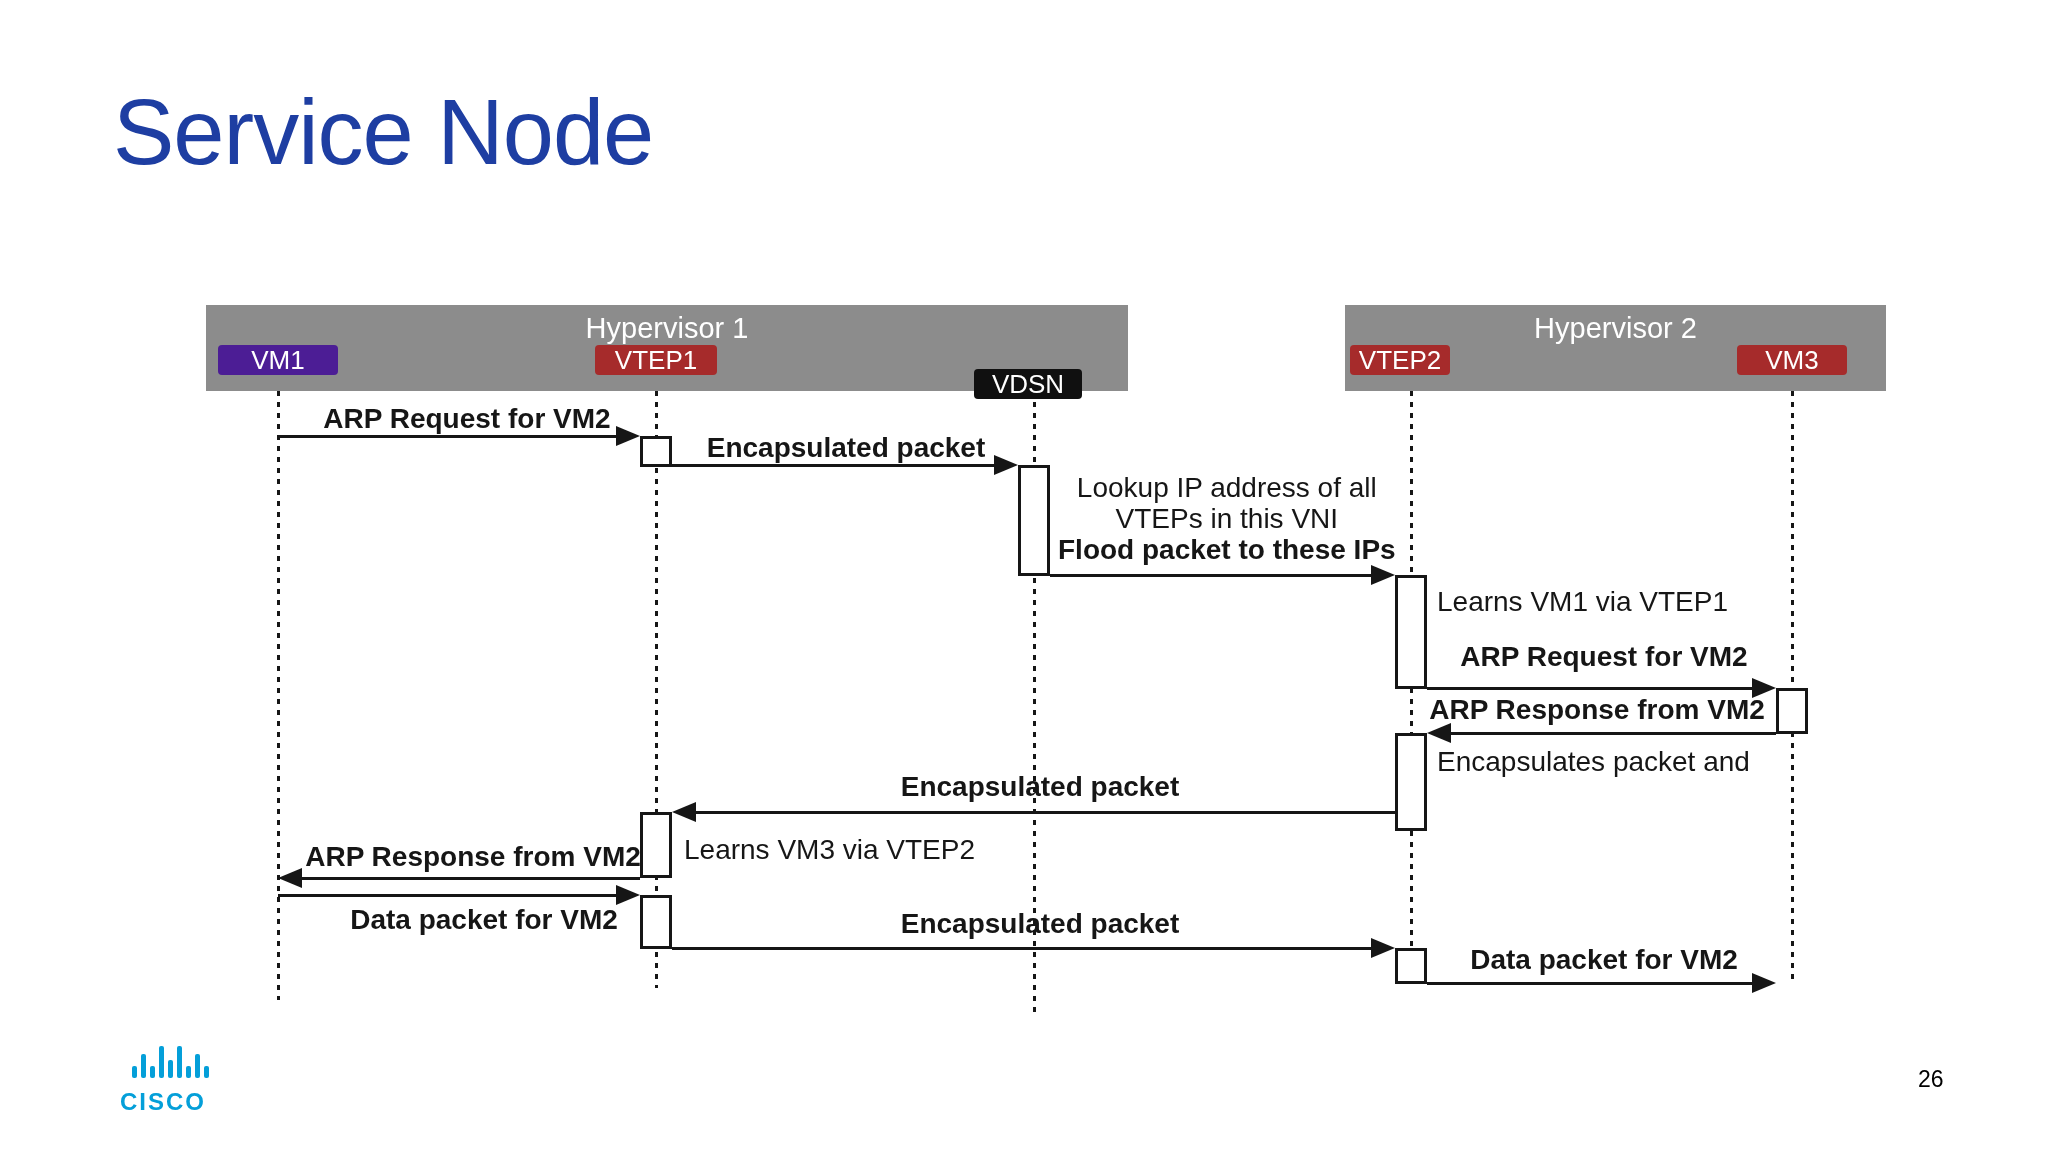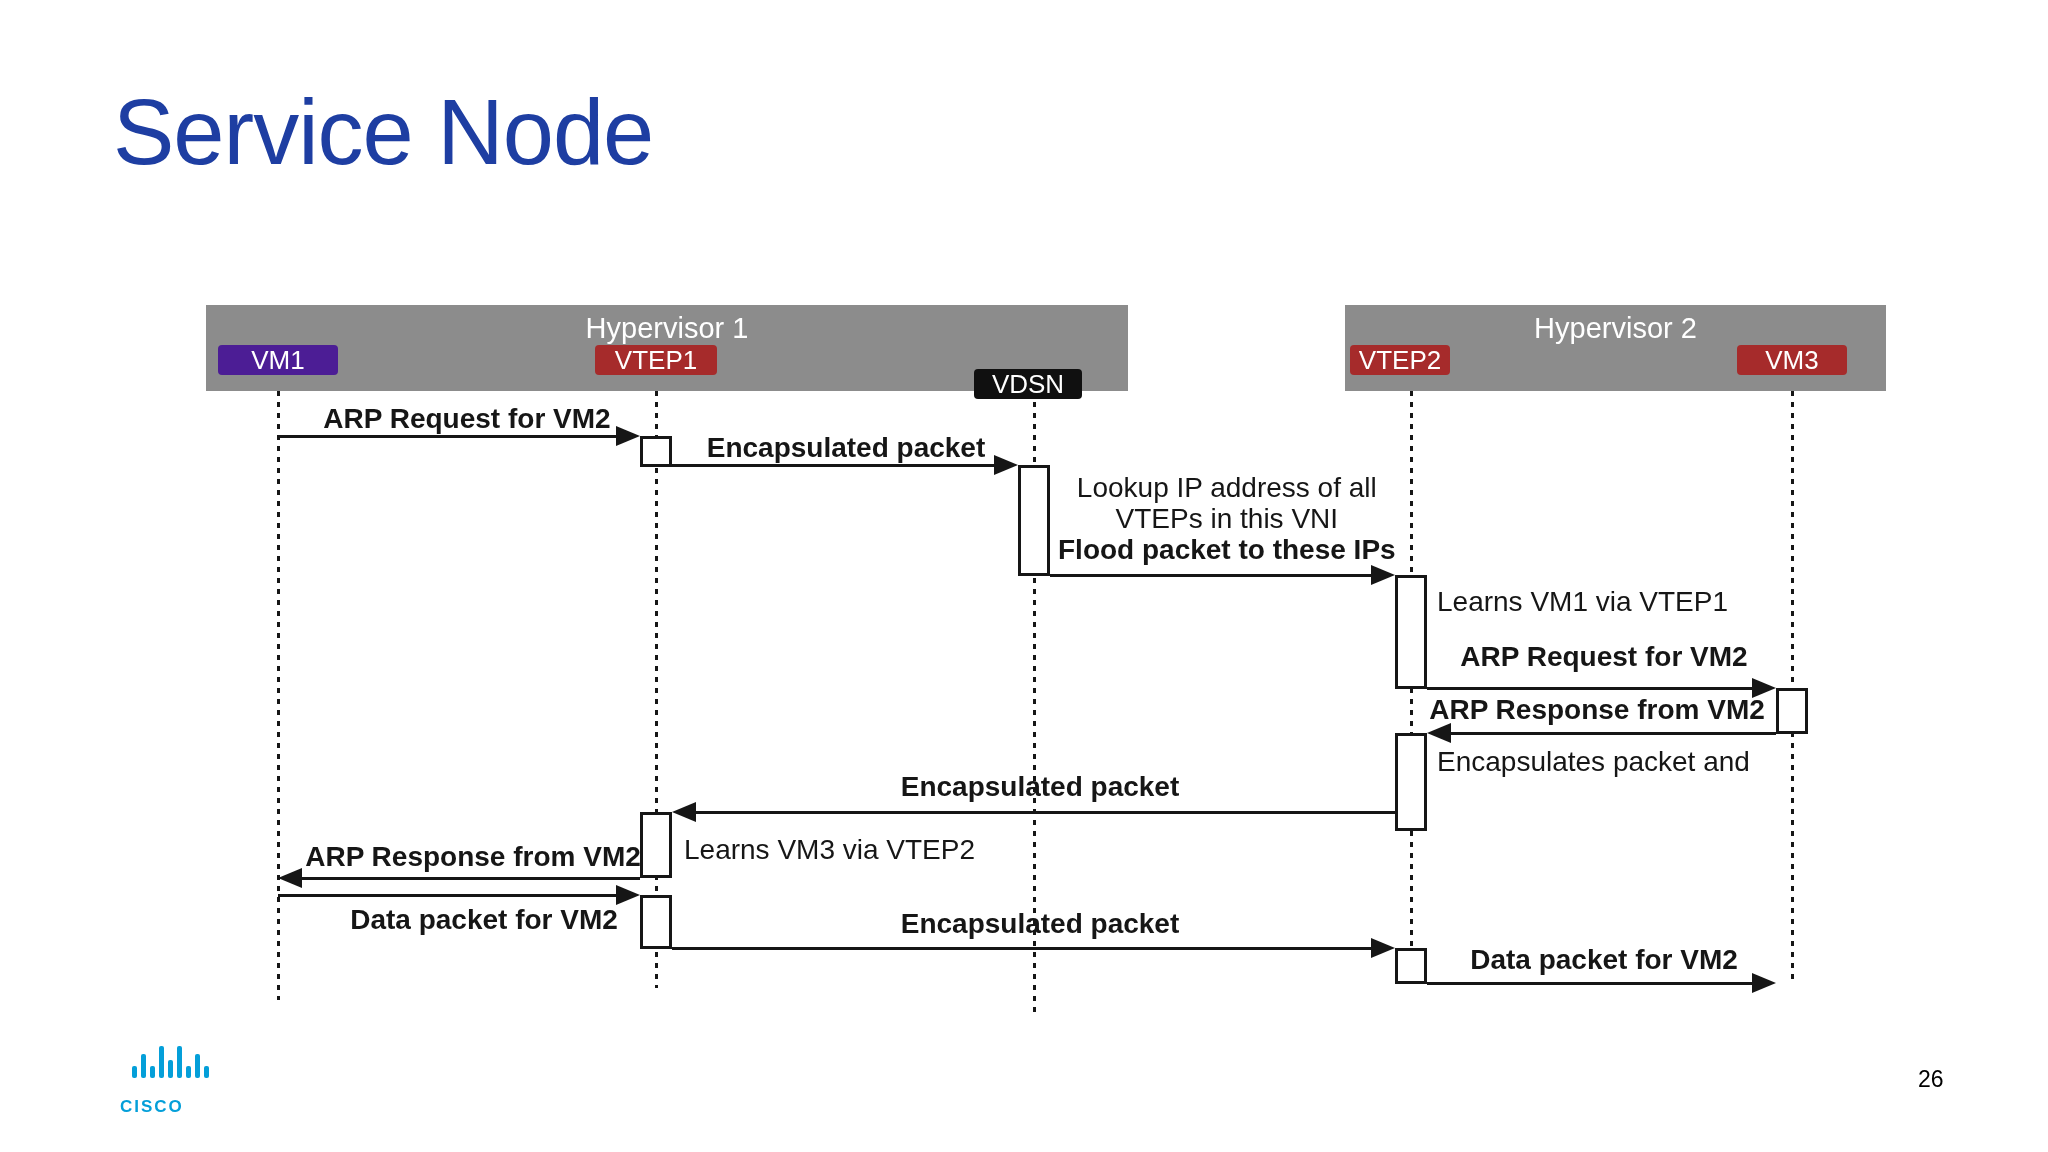--- a/index.html
+++ b/index.html
@@ -32,22 +32,22 @@
   .msg-label{
     position:absolute;font-size:28px;font-weight:700;white-space:nowrap;
   }
   .note-line{font-size:28px;font-weight:400;white-space:nowrap;line-height:31px;}
   .note-block{position:absolute;text-align:center;}
   .bold{font-weight:700;}
   .cisco-logo{position:absolute;left:118px;top:1044px;width:110px;}
   .logo-bars{display:flex;align-items:flex-end;height:34px;margin-left:14px;}
   .logo-bar{width:5px;margin-right:4px;border-radius:2px;}
   .logo-word{
-    font-size:17px;font-weight:700;letter-spacing:2px;text-transform:uppercase;
-    margin-top:19px;margin-left:2px;
+    font-size:24px;font-weight:700;letter-spacing:2px;text-transform:uppercase;
+    margin-top:10px;margin-left:2px;
   }
   .page-number{position:absolute;left:1918px;top:1066px;font-size:23px;color:#b2b4bc;}
 </style>
 </head>
 <body>
 
 <div class="slide-title" style="color: rgb(30, 62, 162);">Service Node</div>
 
 <div class="diagram-layer">
     <div class="group-bar" style="left: 206px; top: 305px; width: 922px; height: 86px; background: rgb(140, 140, 140);">

